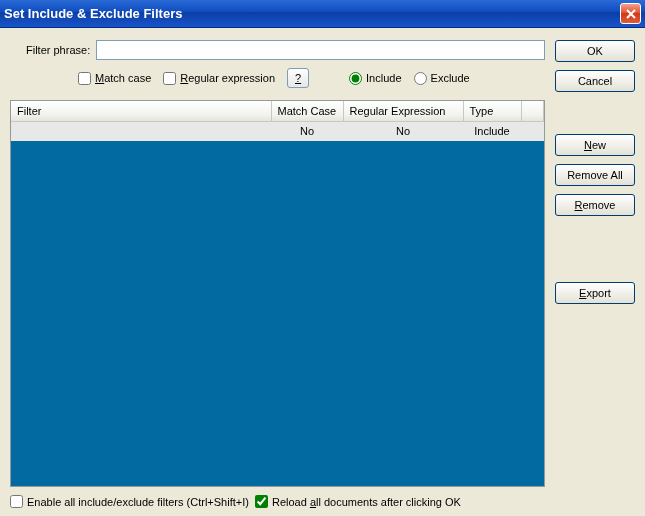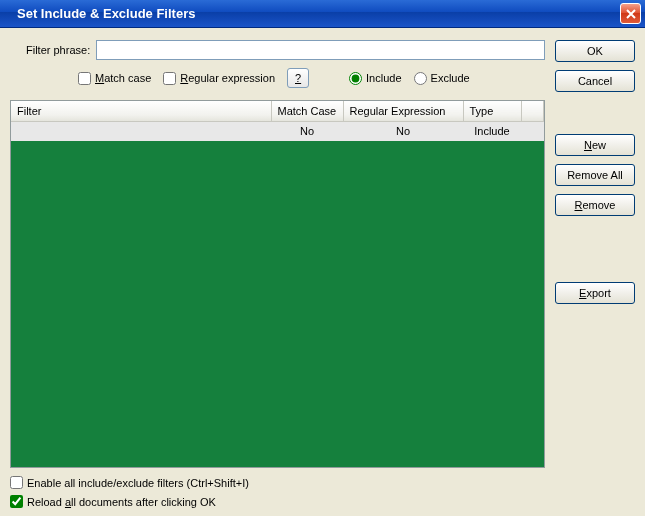--- a/index.html
+++ b/index.html
@@ -12,21 +12,21 @@
     width: 645px;
     height: 516px;
     overflow: hidden;
   }
   .titlebar {
     height: 28px;
     background: linear-gradient(to bottom, #2a6bd6 0%, #0f4bbf 45%, #0a3fa8 46%, #1a54c8 100%);
     color: #fff;
     font-weight: bold;
     font-size: 13px;
-    padding: 0 4px 0 17px;
+    padding: 0 4px 0 4px;
     display: flex;
     align-items: center;
     justify-content: space-between;
     border-bottom: 1px solid #002a80;
     gap: 40px;
   }
   .titlebar .close-btn {
     width: 21px;
     height: 21px;
     background: linear-gradient(to bottom, #f6a08a 0%, #e15535 45%, #cf3615 46%, #e05a39 100%);
@@ -72,21 +72,21 @@
     background: linear-gradient(to bottom, #fff, #e7e7e7);
     border-radius: 3px;
     font: inherit;
     cursor: pointer;
     padding: 0;
     line-height: 1;
   }
   .table-wrap {
     flex: 1;
     border: 1px solid #919b9c;
-    background: #15803d;
+    background: #0369a1;
     overflow: hidden;
     position: relative;
   }
   table { width: 100%; border-collapse: collapse; table-layout: fixed; }
   thead th {
     background: linear-gradient(to bottom, #fff 0%, #f2f2ee 70%, #e5e5dd 100%);
     border-right: 1px solid #c8c8c0;
     border-bottom: 1px solid #c8c8c0;
     font-weight: normal;
     text-align: left;
@@ -97,21 +97,21 @@
     padding: 2px 6px;
     height: 20px;
     border: none;
   }
   tbody tr.sel { background: #e8e8e8; }
   .col-filter { width: 260px; }
   .col-match { width: 72px; text-align: center; }
   .col-regex { width: 120px; text-align: center; }
   .col-type { width: 58px; text-align: center; }
   thead th.col-match, thead th.col-regex, thead th.col-type { text-align: left; }
-  .bottom-checks { margin-top: 8px; display: flex; flex-direction: column; gap: 6px; }
+  .bottom-checks { margin-top: 8px; display: flex; flex-direction: row; gap: 6px; }
   .btn {
     height: 22px;
     border: 1px solid #003c74;
     background: linear-gradient(to bottom, #ffffff 0%, #f1f0ea 50%, #e4e2d5 100%);
     border-radius: 3px;
     font: inherit;
     cursor: pointer;
     padding: 0;
     margin-bottom: 8px;
   }

